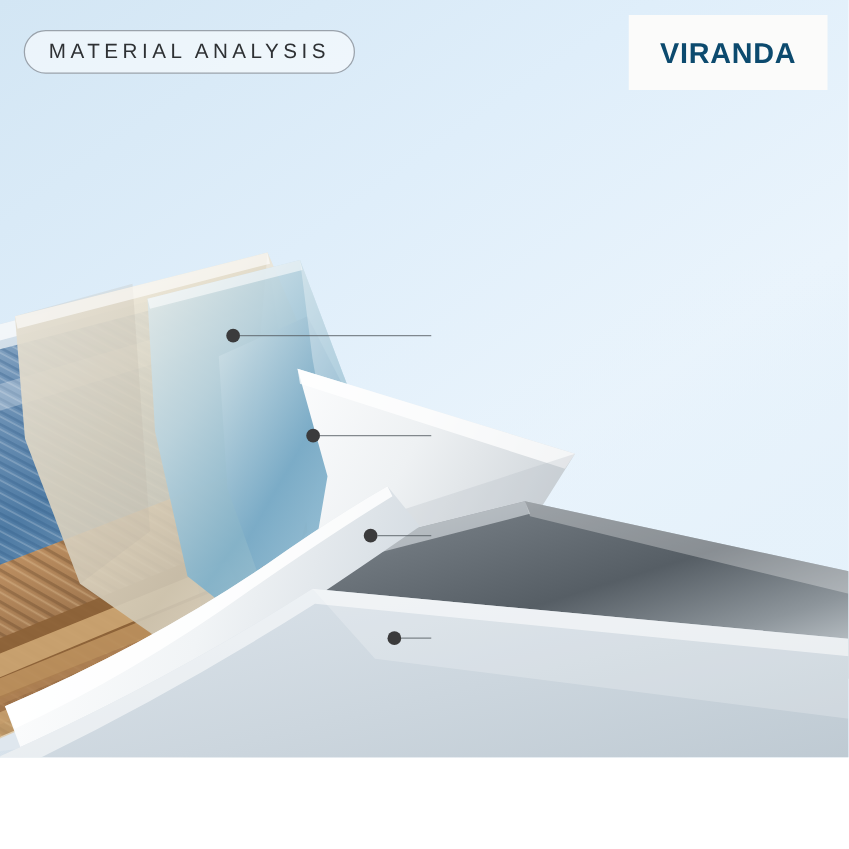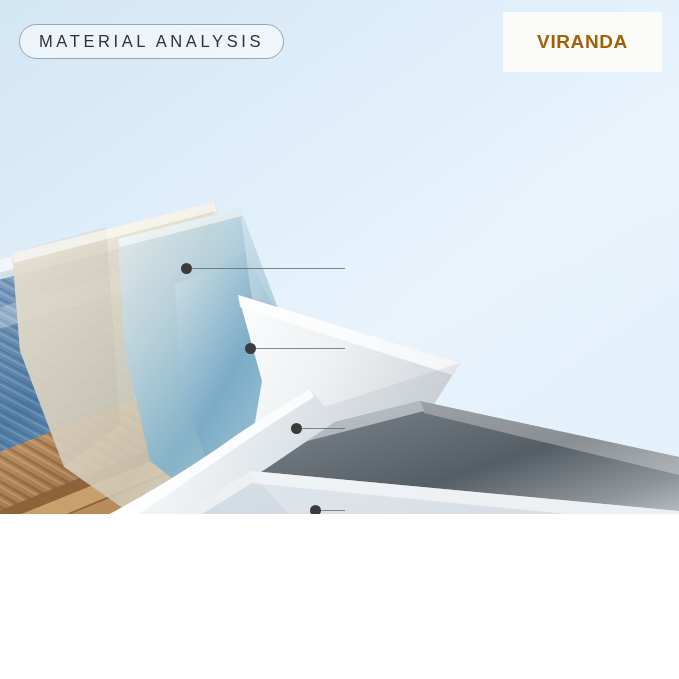--- a/index.html
+++ b/index.html
@@ -6,21 +6,21 @@
   html, body {
     margin: 0;
     padding: 0;
     background: #ffffff;
   }
   *, *::before, *::after { box-sizing: border-box; }
 
   .poster {
     position: relative;
     width: 679px;
-    height: 514px;
+    height: 606px;
     overflow: hidden;
     font-family: "Liberation Sans", "DejaVu Sans", sans-serif;
     background:
       radial-gradient(120% 95% at 88% 92%, #e6f2fb 0%, rgba(230,242,251,0) 62%),
       linear-gradient(145deg, #d3e6f4 0%, #dfeefa 34%, #eaf4fc 62%, #e0eef9 100%);
   }
 
   
   .badge {
     position: absolute;
@@ -64,23 +64,23 @@
     right: 17px;
     top: 12px;
     width: 159px;
     height: 60px;
     background: #fbfbfa;
     display: flex;
     align-items: center;
     justify-content: center;
   }
   .brand-box span {
-    font-size: 19px;
+    font-size: 23px;
     font-weight: 700;
-    color: #a16207;
+    color: #0c4a6e;
     letter-spacing: 0.6px;
   }
 
   
   .stage {
     position: absolute;
     left: 0;
     top: 175px;
     width: 679px;
     height: 504px;

